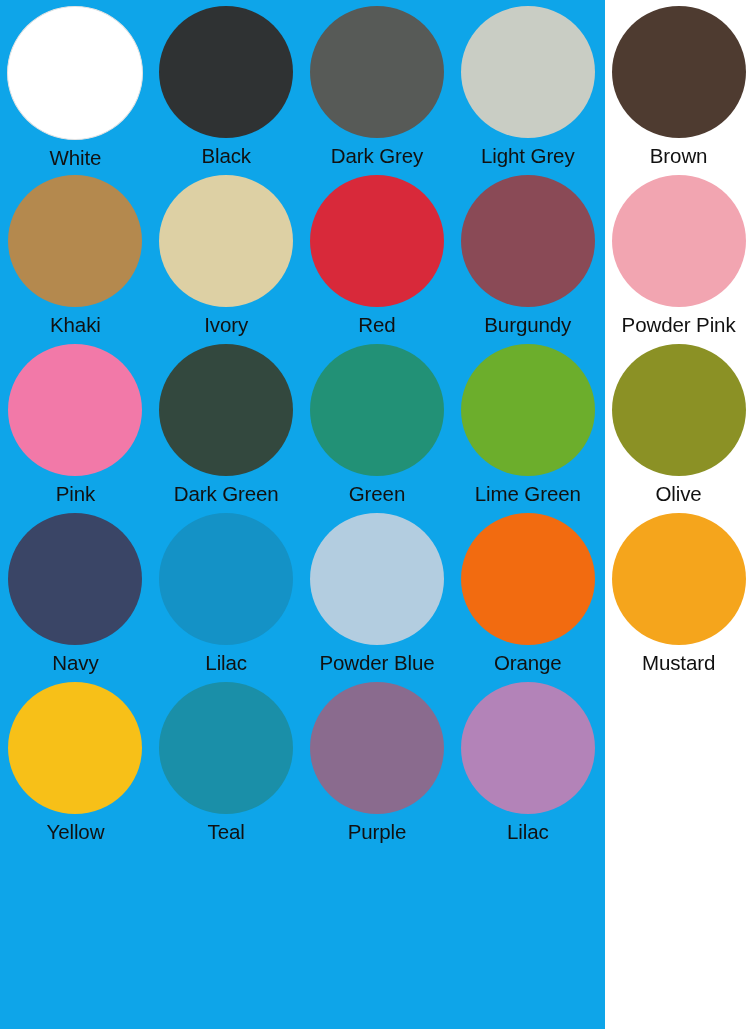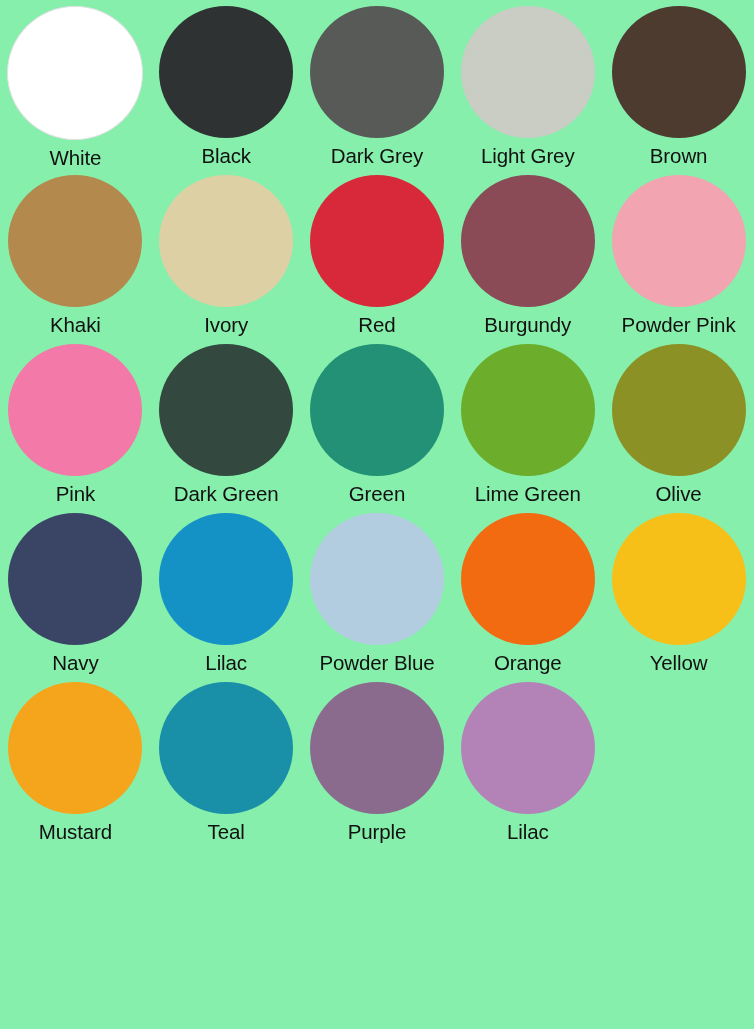--- a/index.html
+++ b/index.html
@@ -11,23 +11,23 @@
   body {
     width: 754px;
     height: 1029px;
     overflow: hidden;
     font-family: "Liberation Sans", "DejaVu Sans", sans-serif;
     -webkit-font-smoothing: antialiased;
   }
 
   #swatch-chart {
     position: relative;
-    width: 754px;
+    width: 605px;
     height: 1029px;
-    background: #86efac;
+    background: #0ea5e9;
   }
 
   .swatch-grid {
     display: grid;
     grid-template-columns: repeat(5, 150.8px);
     grid-template-rows: repeat(6, 169px);
     width: 754px;
     height: 1014px;
     padding: 0;
     margin: 0;
@@ -150,26 +150,26 @@
       </div>
       <div class="swatch-cell">
         <div class="swatch-dot" style="background: rgb(179, 205, 224);"></div>
         <div class="swatch-label">Powder Blue</div>
       </div>
       <div class="swatch-cell">
         <div class="swatch-dot" style="background: rgb(242, 107, 16);"></div>
         <div class="swatch-label">Orange</div>
       </div>
       <div class="swatch-cell">
+        <div class="swatch-dot" style="background: rgb(245, 165, 28);"></div>
+        <div class="swatch-label">Mustard</div>
+      </div>
+      <div class="swatch-cell">
         <div class="swatch-dot" style="background: rgb(247, 192, 24);"></div>
         <div class="swatch-label">Yellow</div>
-      </div>
-      <div class="swatch-cell">
-        <div class="swatch-dot" style="background: rgb(245, 165, 28);"></div>
-        <div class="swatch-label">Mustard</div>
       </div>
       <div class="swatch-cell">
         <div class="swatch-dot" style="background: rgb(26, 143, 168);"></div>
         <div class="swatch-label">Teal</div>
       </div>
       <div class="swatch-cell">
         <div class="swatch-dot" style="background: rgb(138, 107, 142);"></div>
         <div class="swatch-label">Purple</div>
       </div>
       <div class="swatch-cell">

